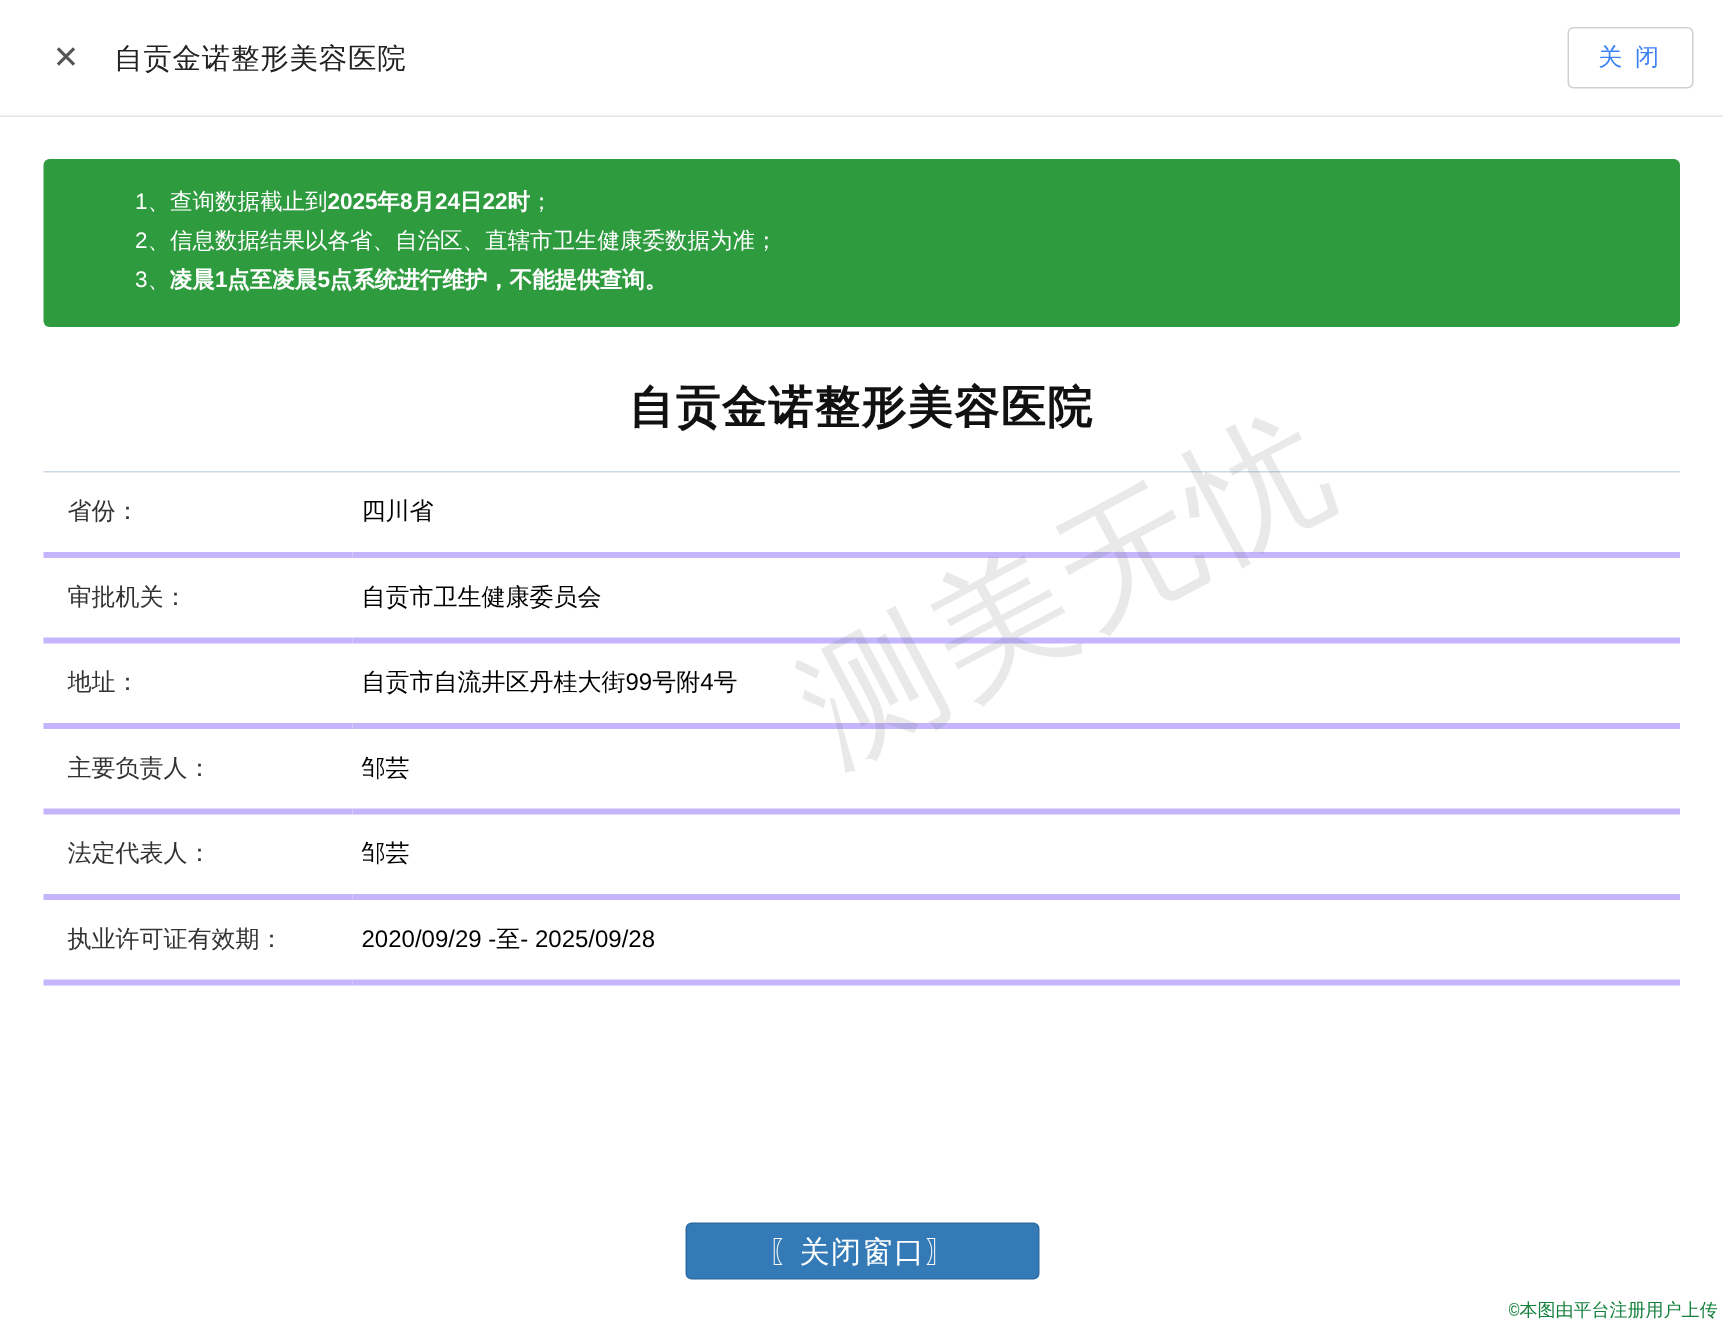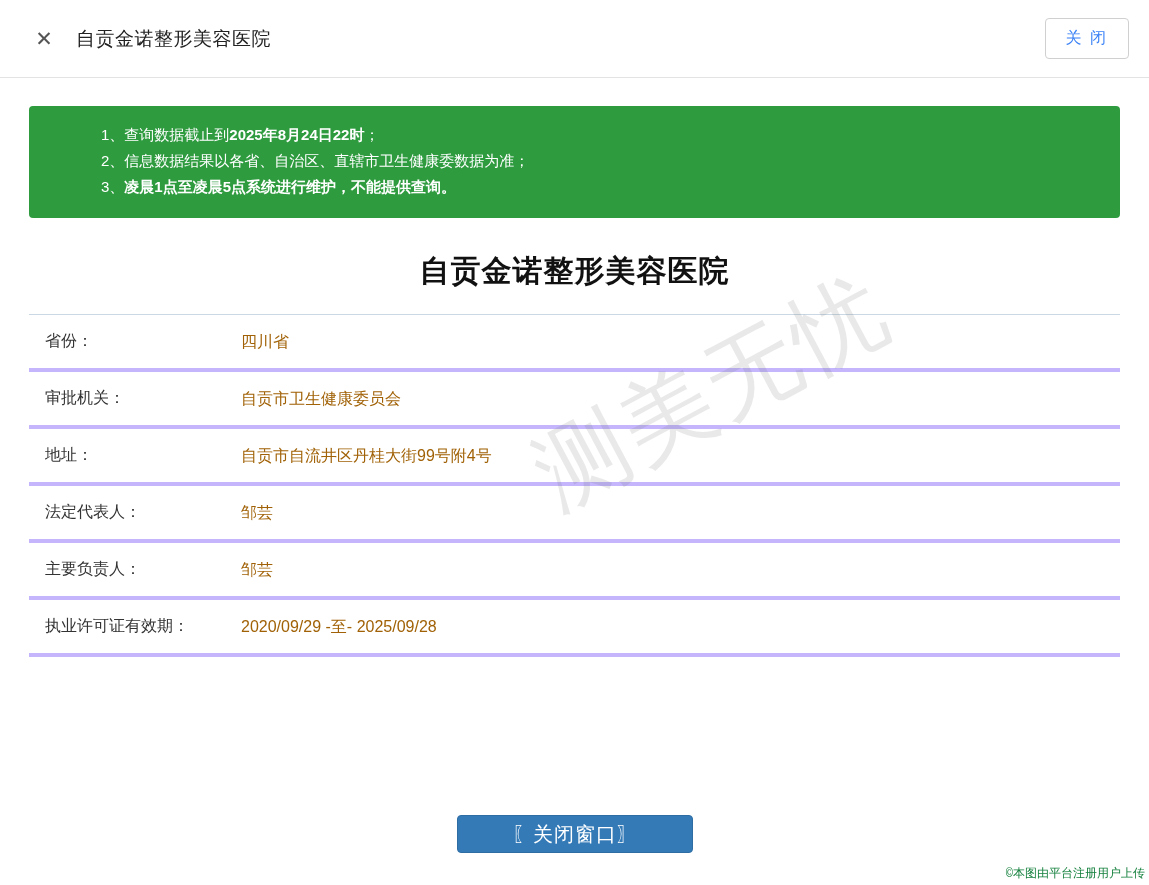--- a/index.html
+++ b/index.html
@@ -56,21 +56,21 @@
   
   .content {
     padding: 0 29px;
     box-sizing: border-box;
   }
   .notice {
     margin-top: 28px;
     background: #2e9b3f;
     color: #ffffff;
     border-radius: 4px;
-    padding: 16px 0 18px 12px;
+    padding: 16px 0 18px 1px;
   }
   .notice-line {
     font-size: 15px;
     line-height: 26px;
     padding-left: 60px;
     white-space: nowrap;
   }
   .notice-line b { font-weight: bold; }
 
   
@@ -88,21 +88,21 @@
     width: 100%;
     border-collapse: collapse;
     table-layout: fixed;
   }
   .info-table tr { border-bottom: 4px solid #c4b5fd; }
   .info-table tr:first-child { border-top: 1px solid #c9d8e4; }
   .info-table td {
     padding: 14px 0 14px 0;
     font-size: 16px;
     vertical-align: middle;
-    color: #a16207;
+    color: #000000;
   }
   td.label {
     width: 190px;
     padding-left: 16px;
     color: #333;
   }
   td.value {
     padding-left: 6px;
     line-height: 25px;
     word-break: break-all;
@@ -185,25 +185,25 @@
       </tr>
       <tr>
         <td class="label">审批机关：</td>
         <td class="value">自贡市卫生健康委员会</td>
       </tr>
       <tr>
         <td class="label">地址：</td>
         <td class="value">自贡市自流井区丹桂大街99号附4号</td>
       </tr>
       <tr>
+        <td class="label">主要负责人：</td>
+        <td class="value">邹芸</td>
+      </tr>
+      <tr>
         <td class="label">法定代表人：</td>
-        <td class="value">邹芸</td>
-      </tr>
-      <tr>
-        <td class="label">主要负责人：</td>
         <td class="value">邹芸</td>
       </tr>
       <tr>
         <td class="label">执业许可证有效期：</td>
         <td class="value">2020/09/29 -至- 2025/09/28</td>
       </tr>
     </tbody>
   </table>
 
 </div>

